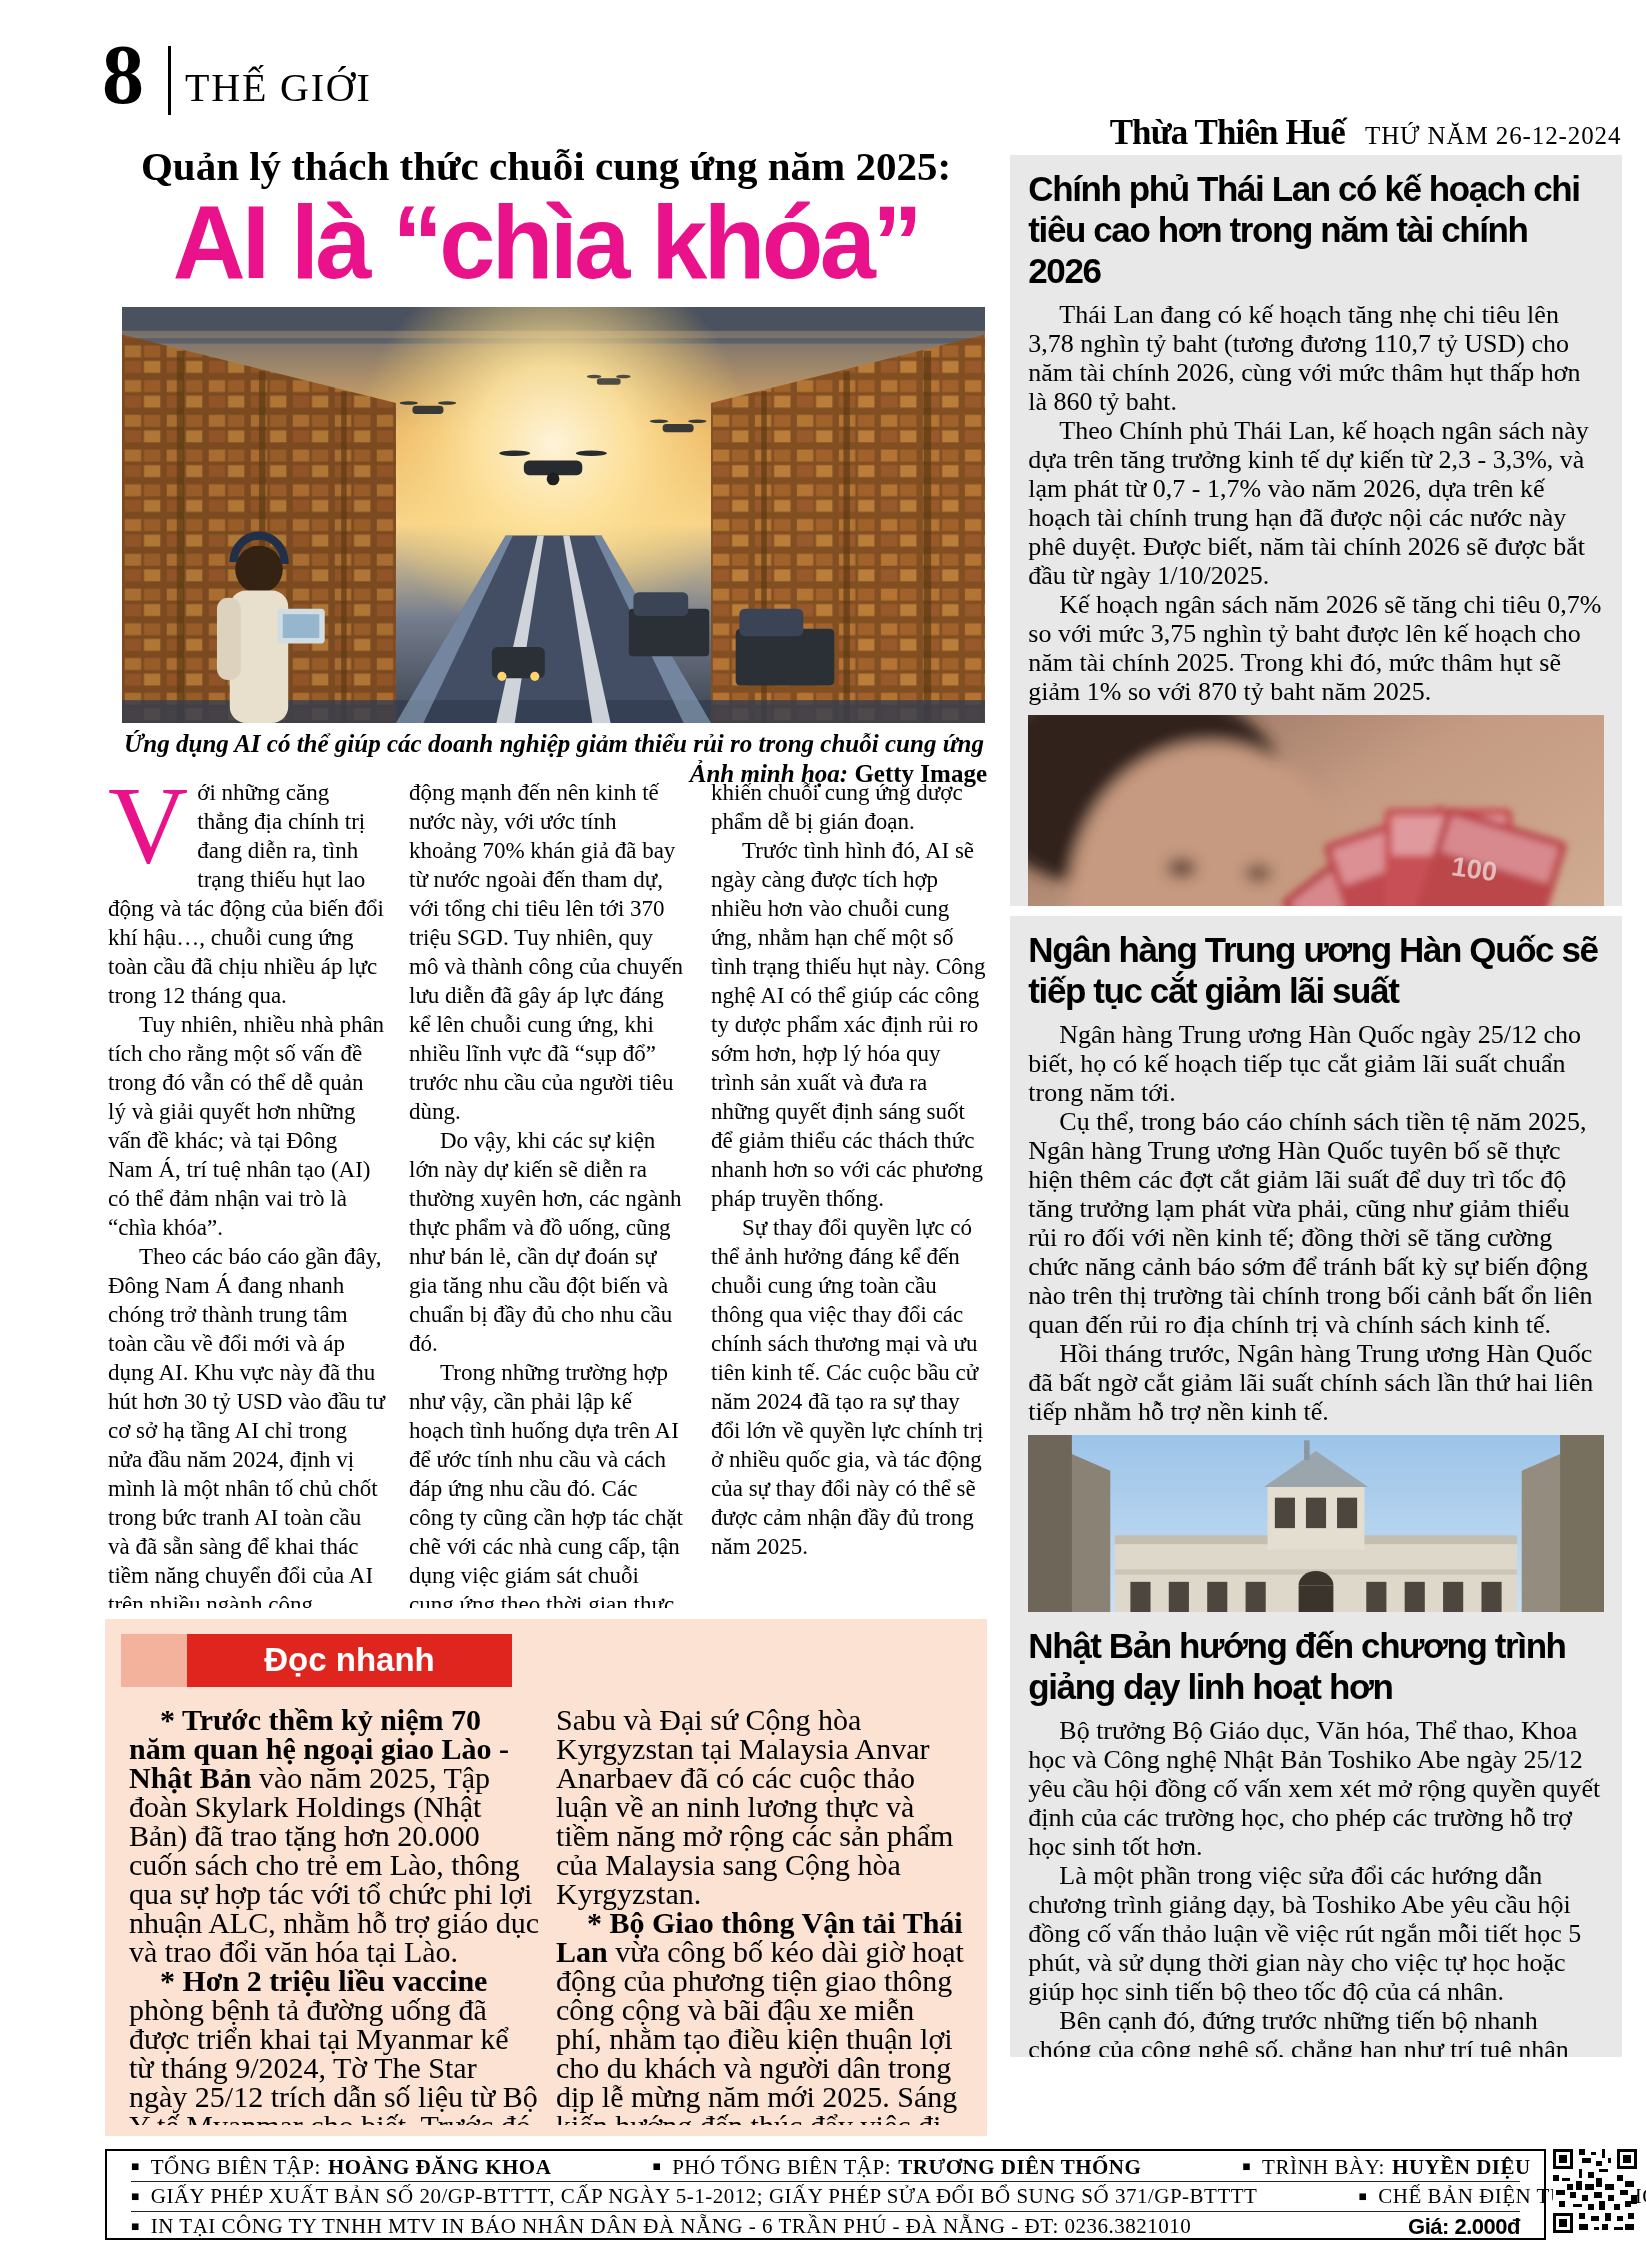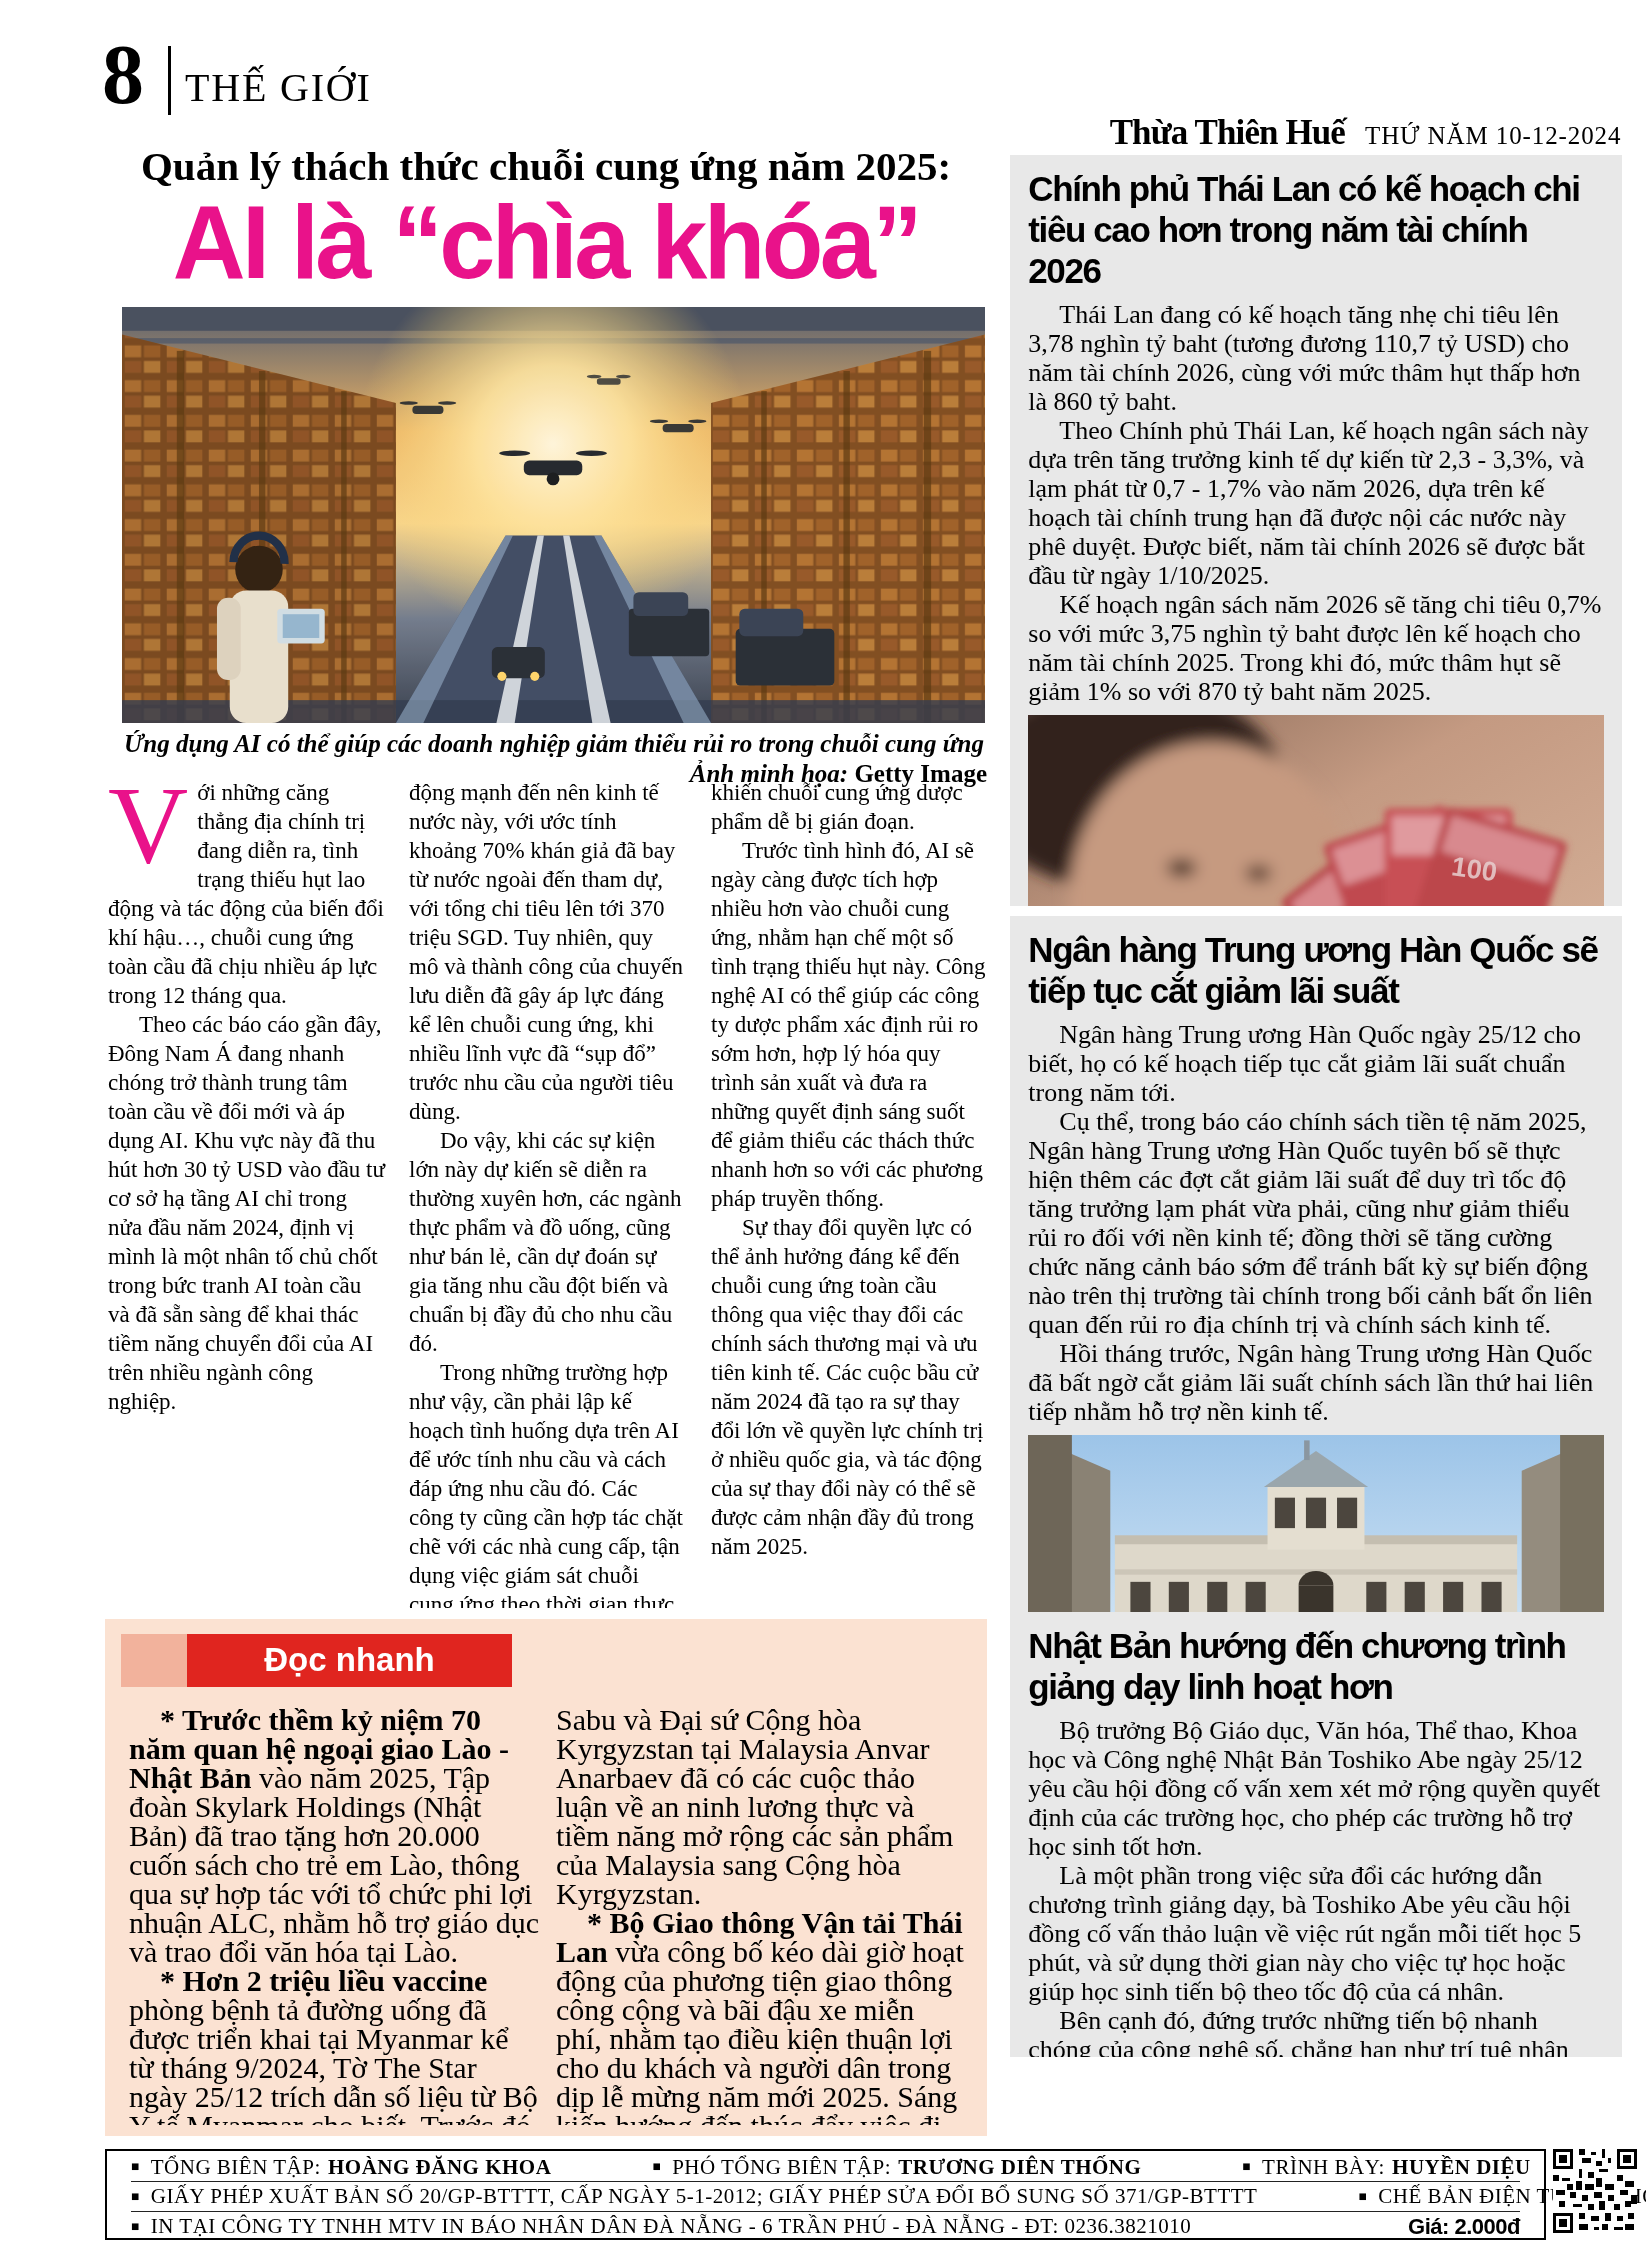--- a/index.html
+++ b/index.html
@@ -74,21 +74,21 @@
 <body>
 
 <div class="page">
 
   <div>
     <div class="page-num">8</div>
     <div class="hdr-div"></div>
     <div class="section-name">THẾ GIỚI</div>
     <div class="masthead-wrap">
       <span class="masthead">Thừa Thiên Huế</span>
-      <span class="issue-date">THỨ NĂM 10-12-2024</span>
+      <span class="issue-date">THỨ NĂM 26-12-2024</span>
     </div>
   </div>
 
   <div class="kicker">Quản lý thách thức chuỗi cung ứng năm 2025:</div>
   <div class="main-title">AI là “chìa khóa”</div>
 
   <div class="main-photo">
     <svg viewBox="0 0 945 455" preserveAspectRatio="none">
       <defs>
         <linearGradient id="sky" x1="0" y1="0" x2="0" y2="1">
@@ -176,20 +176,21 @@
   <div class="main-cap">
     <div>Ứng dụng AI có thể giúp các doanh nghiệp giảm thiểu rủi ro trong chuỗi cung ứng</div>
     <div class="credit-line">
       <span>Ảnh minh họa:</span>
       <span class="credit-value">Getty Image</span>
     </div>
   </div>
 
   <div class="bcol" style="left:108px;">
     <p class="nindent"><span class="dropcap">V</span><span>ới những căng thẳng địa chính trị đang diễn ra, tình trạng thiếu hụt lao động và tác động của biến đổi khí hậu…, chuỗi cung ứng toàn cầu đã chịu nhiều áp lực trong 12 tháng qua.</span></p>
+    <p>Tuy nhiên, nhiều nhà phân tích cho rằng một số vấn đề trong đó vẫn có thể dễ quản lý và giải quyết hơn những vấn đề khác; và tại Đông Nam Á, trí tuệ nhân tạo (AI) có thể đảm nhận vai trò là “chìa khóa”.</p>
     <p>Theo các báo cáo gần đây, Đông Nam Á đang nhanh chóng trở thành trung tâm toàn cầu về đổi mới và áp dụng AI. Khu vực này đã thu hút hơn 30 tỷ USD vào đầu tư cơ sở hạ tầng AI chỉ trong nửa đầu năm 2024, định vị mình là một nhân tố chủ chốt trong bức tranh AI toàn cầu và đã sẵn sàng để khai thác tiềm năng chuyển đổi của AI trên nhiều ngành công nghiệp.</p>
 
   </div>
   <div class="bcol" style="left:409px;">
     <p class="nindent">động mạnh đến nên kinh tế nước này, với ước tính khoảng 70% khán giả đã bay từ nước ngoài đến tham dự, với tổng chi tiêu lên tới 370 triệu SGD. Tuy nhiên, quy mô và thành công của chuyến lưu diễn đã gây áp lực đáng kể lên chuỗi cung ứng, khi nhiều lĩnh vực đã “sụp đổ” trước nhu cầu của người tiêu dùng.</p>
     <p>Do vậy, khi các sự kiện lớn này dự kiến sẽ diễn ra thường xuyên hơn, các ngành thực phẩm và đồ uống, cũng như bán lẻ, cần dự đoán sự gia tăng nhu cầu đột biến và chuẩn bị đầy đủ cho nhu cầu đó.</p>
     <p>Trong những trường hợp như vậy, cần phải lập kế hoạch tình huống dựa trên AI để ước tính nhu cầu và cách đáp ứng nhu cầu đó. Các công ty cũng cần hợp tác chặt chẽ với các nhà cung cấp, tận dụng việc giám sát chuỗi cung ứng theo thời gian thực để có phản ứng nhanh chóng với tình trạng thiếu hụt có thể xảy ra.</p>
 
   </div>
   <div class="bcol" style="left:711px;">

